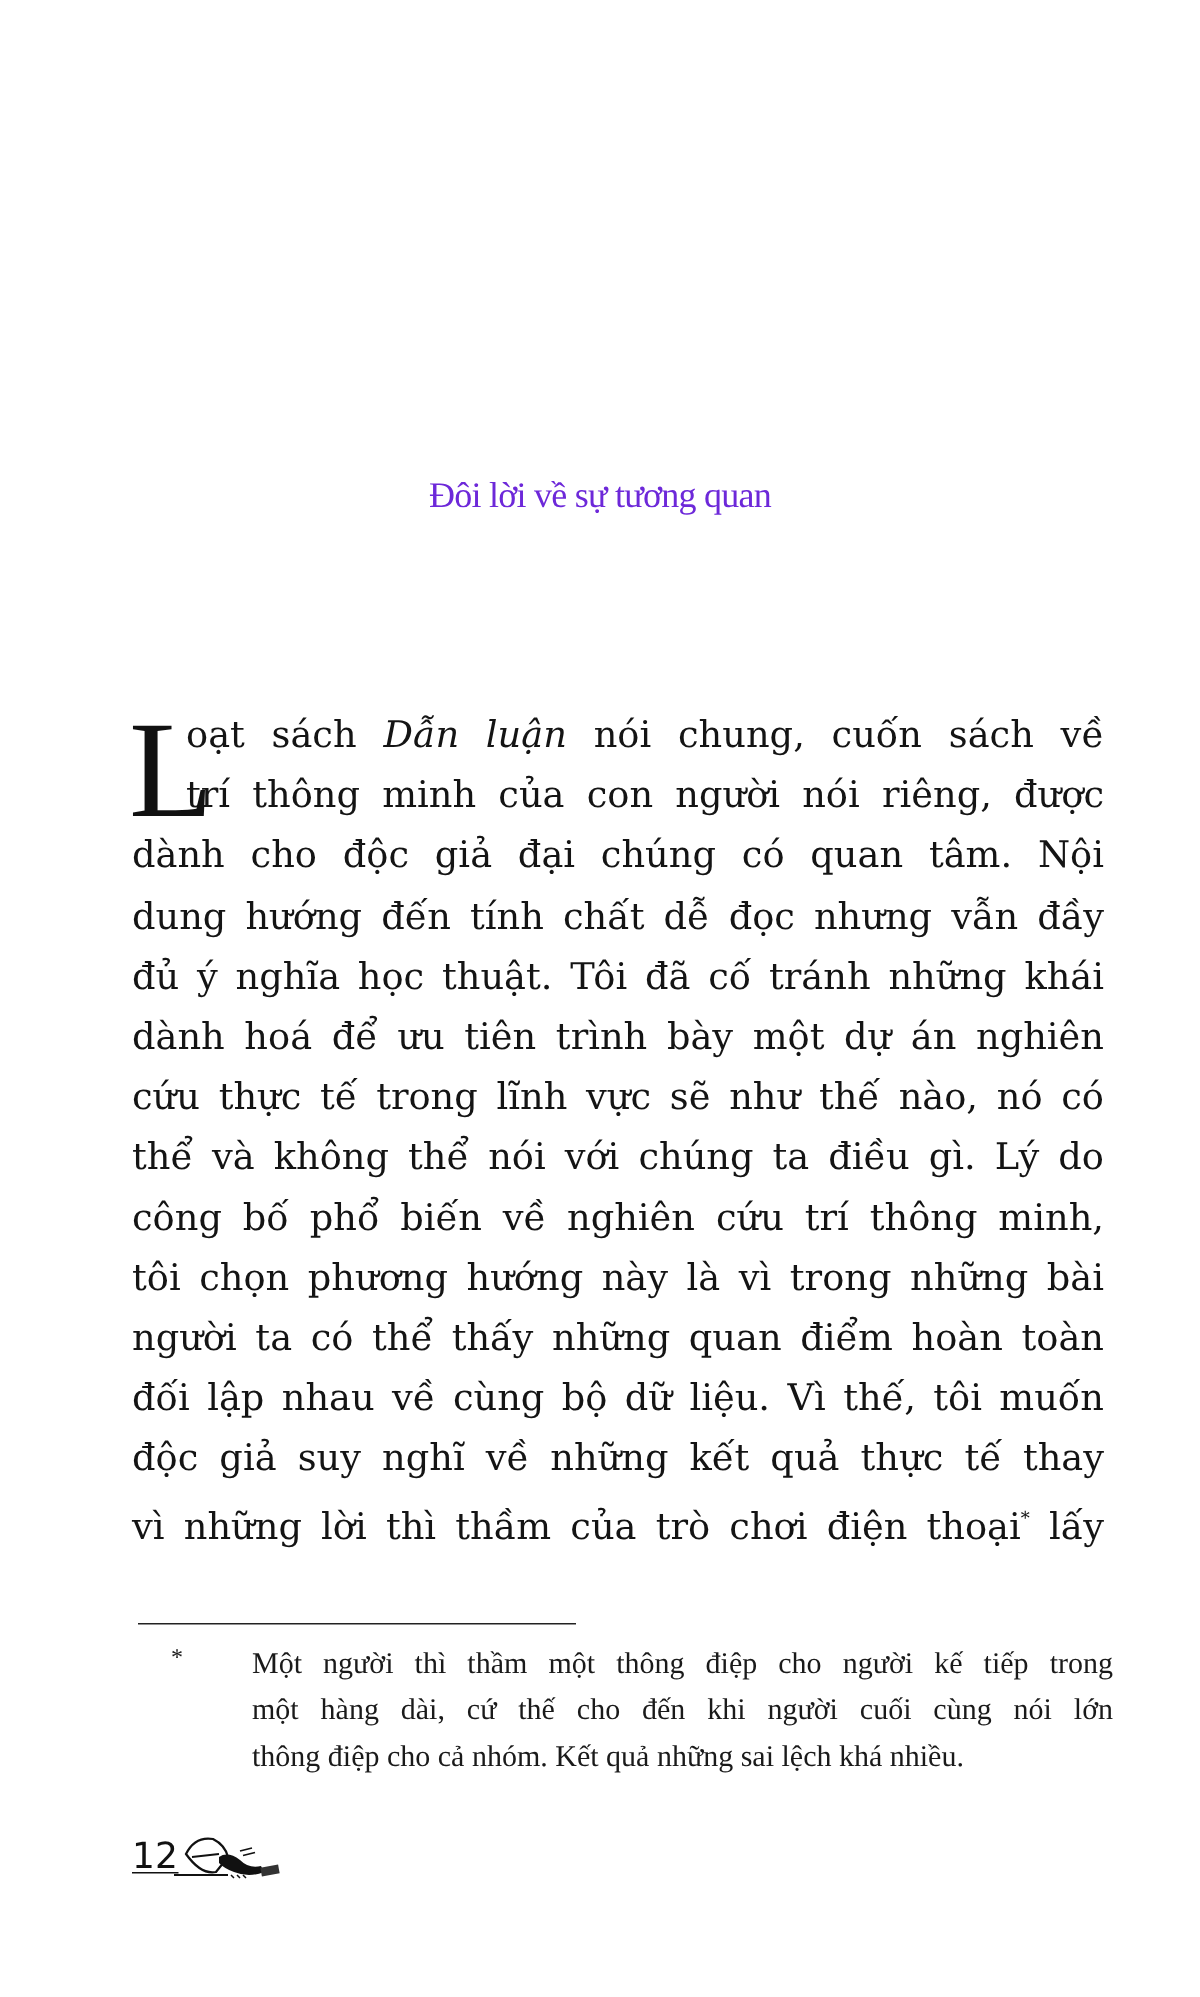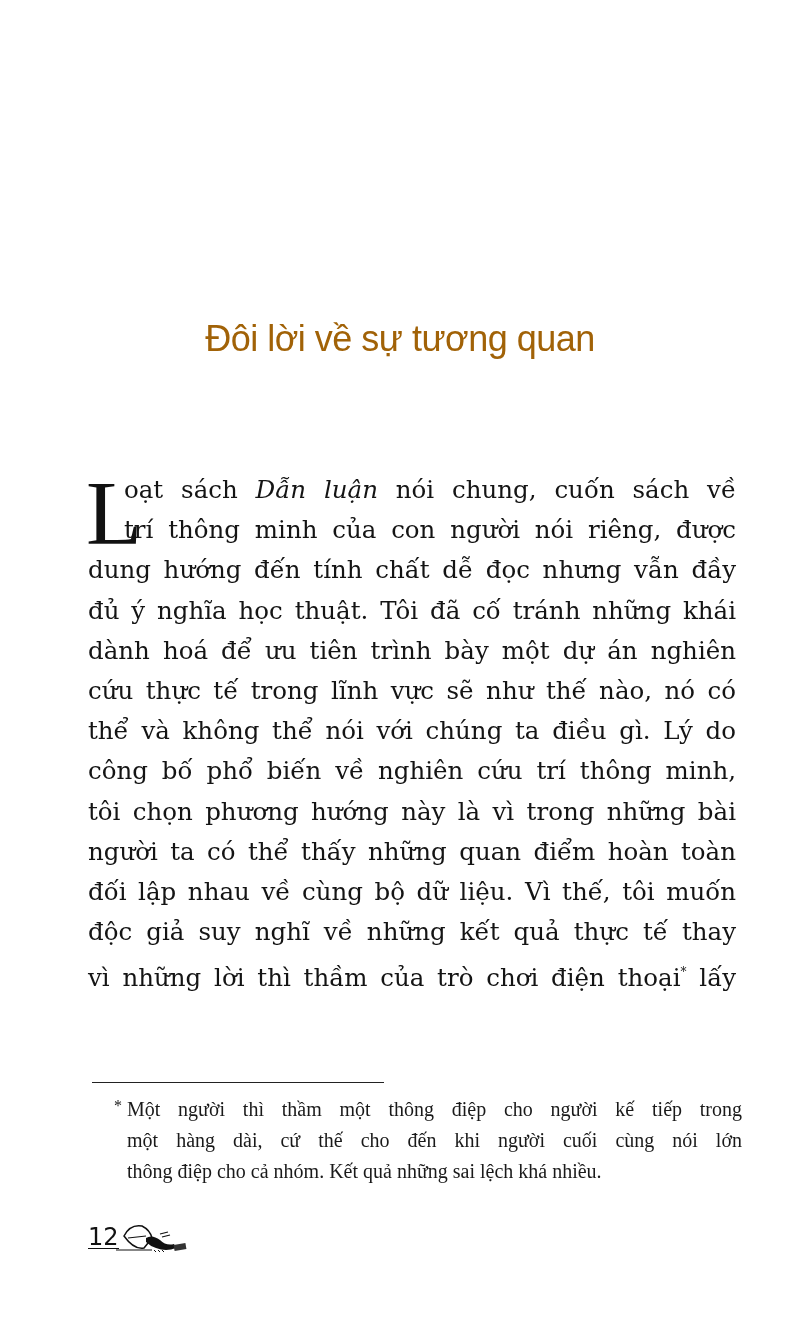--- a/index.html
+++ b/index.html
@@ -2,23 +2,23 @@
 <html><head>
   <meta charset="utf-8">
   <style>
     html, body { margin: 0; padding: 0; background: #ffffff; }
     body { width: 800px; height: 1331px; position: relative; overflow: hidden; color: #111111; }
     .page { position: absolute; inset: 0; background: #ffffff; }
 
     .chapter-title {
       position: absolute; left: 0; right: 0; top: 318px;
       text-align: center;
-      font-family: Liberation Sans, sans-serif;
-      font-size: 36px; letter-spacing: -0.5px;
-      color: #a16207;
+      font-family: Liberation Serif, serif;
+      font-size: 24px; letter-spacing: -0.5px;
+      color: #6d28d9;
     }
 
     .body-text {
       position: absolute; left: 88px; width: 648px; top: 470px;
       font-family: "DejaVu Serif", serif;
       font-size: 24.5px;
       line-height: 40.2px;
       color: #141414;
     }
     .body-text .line { display: block; white-space: nowrap; text-align: justify; text-align-last: justify; height: 40.2px; }
@@ -36,41 +36,42 @@
       position: absolute; left: 92px; top: 1082px; width: 292px; height: 1px;
       background: #222222;
     }
     .footnote {
       position: absolute; left: 92px; top: 1094px; width: 650px;
       font-family: "Liberation Serif", serif;
       font-size: 20px; line-height: 31px;
       color: #1a1a1a;
     }
     .footnote .mark { position: absolute; left: 22px; top: -4px; font-size: 16px; }
-    .footnote .fn-text { margin-left: 35px; display: block; }
+    .footnote .fn-text { margin-left: 76px; display: block; }
     .footnote .fn-line { display: block; white-space: nowrap; text-align: justify; text-align-last: justify; }
 
     .page-number {
       position: absolute; left: 88px; top: 1226px;
       font-family: "DejaVu Sans", sans-serif; font-size: 24px; color: #111111;
       border-bottom: 1.5px solid #111111; padding: 0 0 0 0; line-height: 22px;
     }
     .ornament { position: absolute; left: 116px; top: 1220px; }
   </style>
 </head>
 <body>
 
 <div class="page">
 
   <h1 class="chapter-title" style="margin:0;font-weight:normal;">Đôi lời về sự tương quan</h1>
 
   <div class="body-text">
     <span class="dropcap">L</span>
     <span class="line indent"><span>oạt sách </span><em>Dẫn luận</em><span> nói chung, cuốn sách về</span></span>
     <span class="line indent">trí thông minh của con người nói riêng, được</span>
+    <span class="line">dành cho độc giả đại chúng có quan tâm. Nội</span>
     <span class="line">dung hướng đến tính chất dễ đọc nhưng vẫn đầy</span>
     <span class="line">đủ ý nghĩa học thuật. Tôi đã cố tránh những khái</span>
     <span class="line">dành hoá để ưu tiên trình bày một dự án nghiên</span>
     <span class="line">cứu thực tế trong lĩnh vực sẽ như thế nào, nó có</span>
     <span class="line">thể và không thể nói với chúng ta điều gì. Lý do</span>
     <span class="line">công bố phổ biến về nghiên cứu trí thông minh,</span>
     <span class="line">tôi chọn phương hướng này là vì trong những bài</span>
     <span class="line">người ta có thể thấy những quan điểm hoàn toàn</span>
     <span class="line">đối lập nhau về cùng bộ dữ liệu. Vì thế, tôi muốn</span>
     <span class="line">độc giả suy nghĩ về những kết quả thực tế thay</span>

